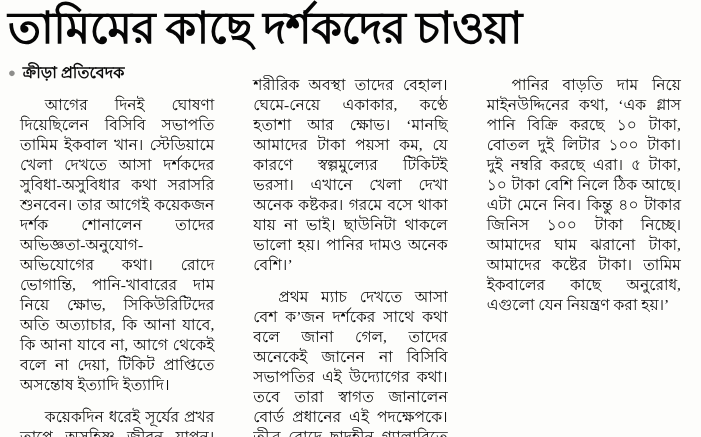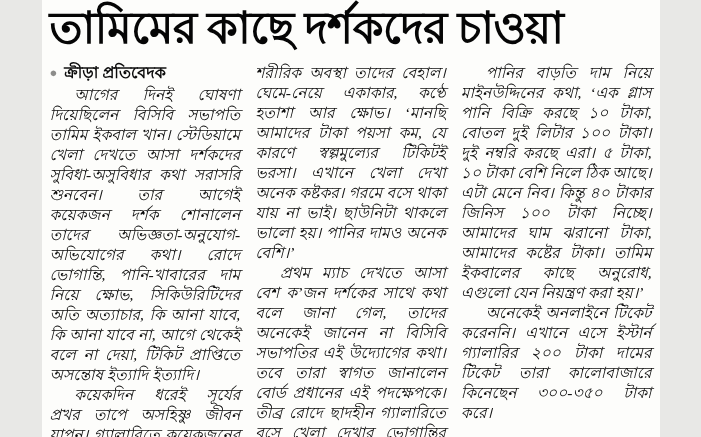--- a/index.html
+++ b/index.html
@@ -2,21 +2,21 @@
 <html lang="bn"><head>
 <meta charset="utf-8">
 <style>
   html, body {
     margin: 0;
     padding: 0;
     background: #e8e8e6;
   }
   .page {
     position: relative;
-    width: 618px;
+    width: 701px;
     height: 437px;
     margin: 0 auto;
     background: #fdfdfb;
     color: #0b0b0b;
     font-family: "Liberation Serif", serif;
     overflow: hidden;
     box-sizing: border-box;
   }
   .headline {
     margin: 0;
@@ -49,23 +49,22 @@
     gap: 7px;
     margin: 0 0 2px 0;
     font-size: 16px;
   }
   .byline .bullet {
     color: #8d8d8b;
     font-size: 13px;
     line-height: 1;
   }
   .col p {
-    margin: 0;
+    margin: 12px;
     text-indent: 1.6em;
-    font-style: italic;
   }
   .col p.no-indent {
     text-indent: 0;
   }
 </style>
 </head>
 <body>
 
 <div class="page">
 
@@ -82,17 +81,16 @@
       <p>কয়েকদিন ধরেই সূর্যের প্রখর তাপে অসহিষ্ণু জীবন যাপন। গ্যালারিতে কয়েকজনের মিলিত অভিযোগ। মনের খোরাক মেটাতে খেলা দেখতে এসে</p>
     </div>
 
     <div class="col">
       <p class="no-indent">শরীরিক অবস্থা তাদের বেহাল। ঘেমে-নেয়ে একাকার, কণ্ঠে হতাশা আর ক্ষোভ। ‘মানছি আমাদের টাকা পয়সা কম, যে কারণে স্বল্পমুল্যের টিকিটই ভরসা। এখানে খেলা দেখা অনেক কষ্টকর। গরমে বসে থাকা যায় না ভাই। ছাউনিটা থাকলে ভালো হয়। পানির দামও অনেক বেশি।’</p>
       <p>প্রথম ম্যাচ দেখতে আসা বেশ ক’জন দর্শকের সাথে কথা বলে জানা গেল, তাদের অনেকেই জানেন না বিসিবি সভাপতির এই উদ্যোগের কথা। তবে তারা স্বাগত জানালেন বোর্ড প্রধানের এই পদক্ষেপকে। তীব্র রোদে ছাদহীন গ্যালারিতে বসে খেলা দেখার ভোগান্তির কথা যেমন অনেকে বললেন, আবার খাবার ও পানির বাড়তি দাম নিয়েও অভিযোগ</p>
     </div>
 
     <div class="col">
       <p>পানির বাড়তি দাম নিয়ে মাইনউদ্দিনের কথা, ‘এক গ্লাস পানি বিক্রি করছে ১০ টাকা, বোতল দুই লিটার ১০০ টাকা। দুই নম্বরি করছে এরা। ৫ টাকা, ১০ টাকা বেশি নিলে ঠিক আছে। এটা মেনে নিব। কিন্তু ৪০ টাকার জিনিস ১০০ টাকা নিচ্ছে। আমাদের ঘাম ঝরানো টাকা, আমাদের কষ্টের টাকা। তামিম ইকবালের কাছে অনুরোধ, এগুলো যেন নিয়ন্ত্রণ করা হয়।’</p>
-      <p>অনেকেই অনলাইনে টিকেট করেননি। এখানে এসে ইস্টার্ন গ্যালারির ২০০ টাকা দামের টিকেট তারা কালোবাজারে কিনেছেন ৩০০-৩৫০ টাকা করে।</p>
     </div>
 
   </div>
 </div>
 
 </body></html>

